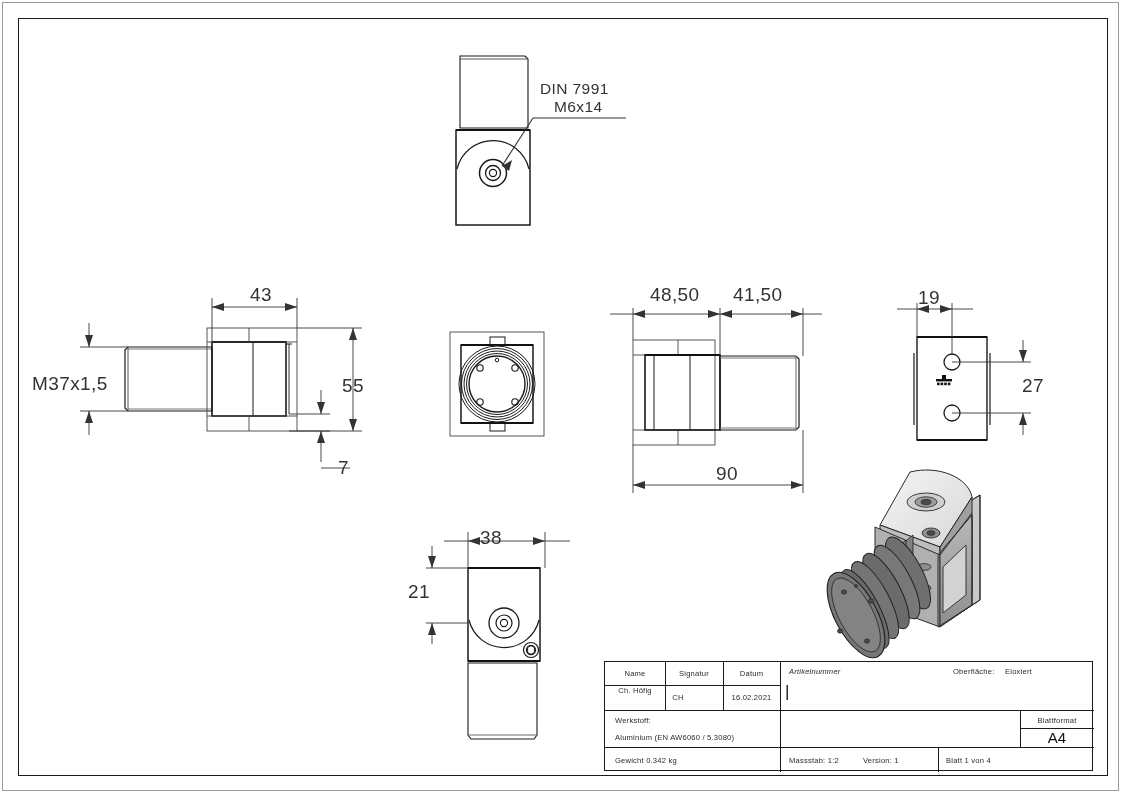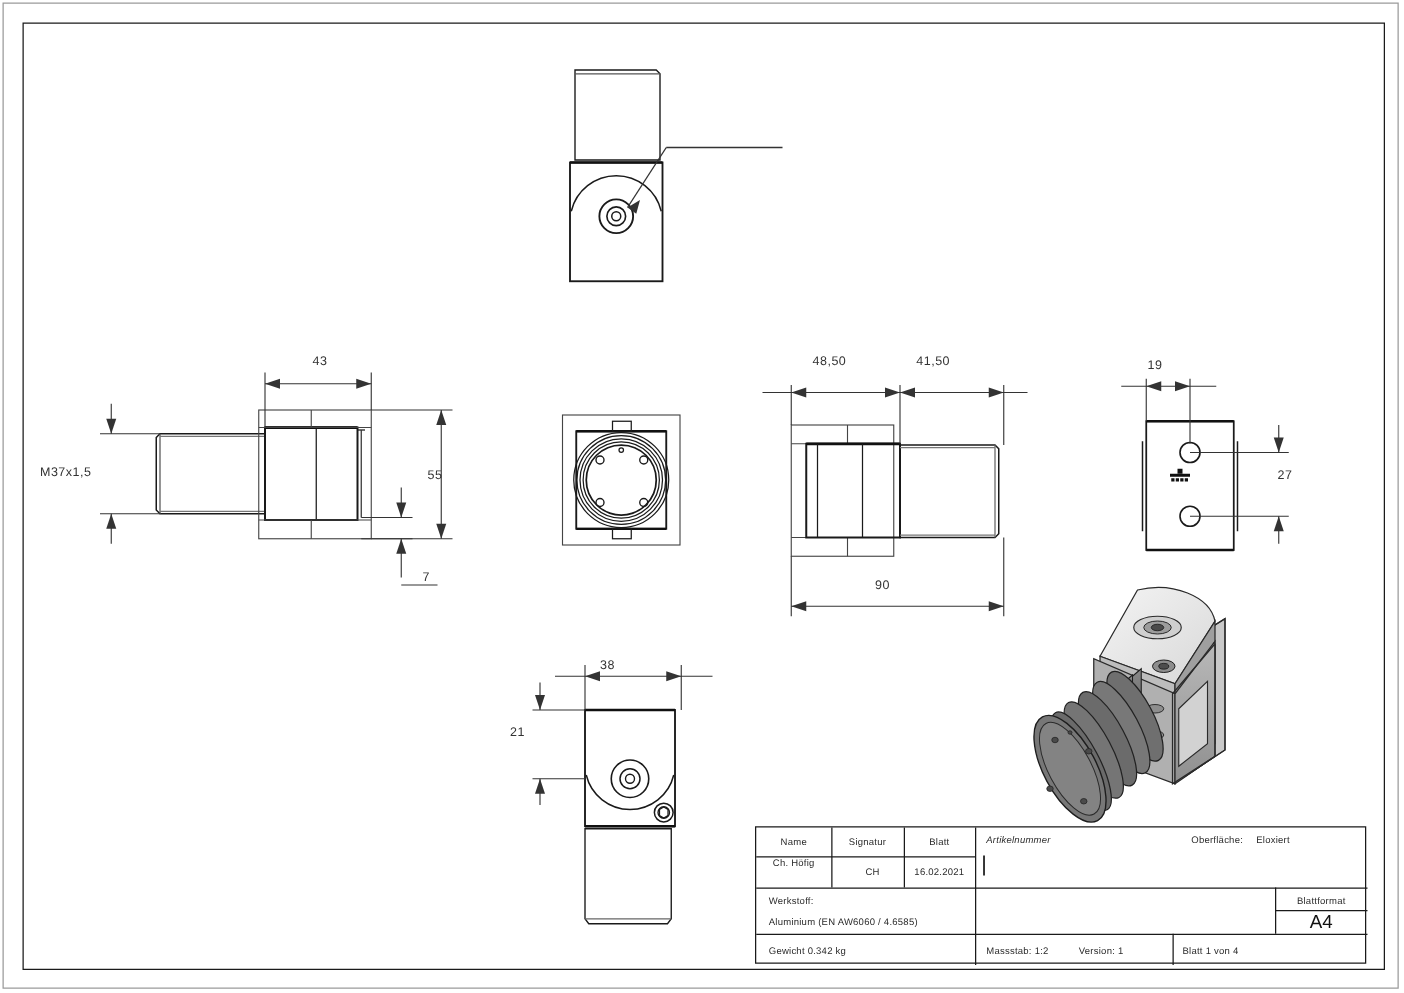--- a/index.html
+++ b/index.html
@@ -73,21 +73,21 @@
     font-size: 17px;
     color: #111;
     position: relative;
     top: -1px;
   }
   .a4-big { font-size: 15px; color: #111; }
 
   
   .dim {
     position: absolute;
-    font-size: 10px;
+    font-size: 19px;
     color: #333333;
     letter-spacing: 0.4px;
     white-space: nowrap;
     font-family: "Liberation Sans", sans-serif;
   }
   .note {
     position: absolute;
     font-size: 15.5px;
     color: #333333;
     letter-spacing: 0.4px;
@@ -126,20 +126,24 @@
         <circle cx="63" cy="133" r="3.6" stroke-width="1.2"></circle>
       </g>
 
       <g stroke="#333" stroke-width="1.1" fill="none">
         <line x1="103" y1="78" x2="72" y2="126"></line>
         <line x1="103" y1="78" x2="196" y2="78"></line>
       </g>
       <polygon points="72,126 82,120 79,131" fill="#333"></polygon>
     </svg>
   </div>
+  <div class="note" style="left:540px; top:80px; width:130px; text-align:left;">
+    <span>DIN 7991</span><br>
+    <span style="display:inline-block; margin-left:14px;">M6x14</span>
+  </div>
 
   <div class="view" style="left:40px; top:290px;">
     <svg width="340" height="210" viewBox="0 0 340 210">
       <g fill="none" stroke="#1a1a1a">
 
         <path d="M85 60 L88 57 L172 57 L172 121 L88 121 L85 118 Z" stroke-width="1.2"></path>
         <line x1="88" y1="57" x2="88" y2="121" stroke="#555" stroke-width="1"></line>
         <line x1="88" y1="59" x2="172" y2="59" stroke="#777" stroke-width="1"></line>
         <line x1="88" y1="119" x2="172" y2="119" stroke="#777" stroke-width="1"></line>
 
@@ -261,21 +265,21 @@
         <line x1="33" y1="157" x2="33" y2="205"></line>
         <line x1="203" y1="142" x2="203" y2="205"></line>
         <line x1="33" y1="197" x2="203" y2="197"></line>
       </g>
       <polygon points="33,197 45,193 45,201" fill="#333"></polygon>
       <polygon points="203,197 191,193 191,201" fill="#333"></polygon>
     </svg>
   </div>
   <div class="dim" style="left:650px; top:284px;">48,50</div>
   <div class="dim" style="left:733px; top:284px;">41,50</div>
-  <div class="dim" style="left:700px; top:463px;">90</div>
+  <div class="dim" style="left:716px; top:463px;">90</div>
 
   <div class="view" style="left:895px; top:285px;">
     <svg width="175" height="175" viewBox="0 0 175 175">
       <g fill="none" stroke="#1a1a1a">
         <rect x="22" y="52" width="70" height="103" stroke-width="1.4"></rect>
         <line x1="22" y1="52" x2="92" y2="52" stroke="#111" stroke-width="2"></line>
         <line x1="22" y1="155" x2="92" y2="155" stroke="#111" stroke-width="2"></line>
         <line x1="19" y1="68" x2="19" y2="140" stroke-width="1.2"></line>
         <line x1="95" y1="68" x2="95" y2="140" stroke-width="1.2"></line>
         <circle cx="57" cy="77" r="8" stroke-width="1.3"></circle>
@@ -439,35 +443,35 @@
     <div class="tb-line" style="left:415px; top:66px; width:74px; height:1px;"></div>
 
     <div class="tb-line" style="left:60px; top:0; width:1px; height:48px;"></div>
     <div class="tb-line" style="left:118px; top:0; width:1px; height:48px;"></div>
     <div class="tb-line" style="left:175px; top:0; width:1.2px; height:110px;"></div>
     <div class="tb-line" style="left:415px; top:48px; width:1px; height:37px;"></div>
     <div class="tb-line" style="left:333px; top:85px; width:1px; height:25px;"></div>
 
     <div class="tb-cell center tb-lbl" style="left:0; top:0; width:60px; height:23px;">Name</div>
     <div class="tb-cell center tb-lbl" style="left:60px; top:0; width:58px; height:23px;">Signatur</div>
-    <div class="tb-cell center tb-lbl" style="left:118px; top:0; width:57px; height:23px;">Blatt</div>
+    <div class="tb-cell center tb-lbl" style="left:118px; top:0; width:57px; height:23px;">Datum</div>
 
     <div class="tb-cell center tb-val" style="left:0; top:16px; width:60px; height:25px;">Ch. Höfig</div>
-    <div class="tb-cell center tb-val" style="left:64px; top:23px; width:58px; height:25px;">CH</div>
+    <div class="tb-cell center tb-val" style="left:44px; top:23px; width:58px; height:25px;">CH</div>
     <div class="tb-cell center tb-val" style="left:118px; top:23px; width:57px; height:25px;">16.02.2021</div>
 
     <div class="tb-cell tb-lbl" style="left:184px; top:3px; width:120px; height:12px;font-style:italic;">Artikelnummer</div>
     <div class="tb-cell tb-lbl" style="left:348px; top:3px; width:70px; height:12px;">Oberfläche:</div>
     <div class="tb-cell tb-lbl" style="left:400px; top:3px; width:80px; height:12px;">Eloxiert</div>
     <div class="tb-cell" style="left:180px; top:17px; width:14px; height:28px;">
       <span class="artnr-tick">|</span>
     </div>
 
     <div class="tb-cell tb-lbl" style="left:10px; top:52px; width:160px; height:12px;">Werkstoff:</div>
-    <div class="tb-cell tb-lbl" style="left:10px; top:69px; width:170px; height:12px;">Aluminium (EN AW6060 / 4.6585)</div>
+    <div class="tb-cell tb-lbl" style="left:10px; top:69px; width:170px; height:12px;">Aluminium (EN AW6060 / 5.3080)</div>
 
     <div class="tb-cell center tb-lbl" style="left:415px; top:50px; width:74px; height:16px;">Blattformat</div>
     <div class="tb-cell center" style="left:415px; top:66px; width:74px; height:19px;">
       <span class="a4-big">A4</span>
     </div>
 
     <div class="tb-cell tb-lbl" style="left:10px; top:88px; width:160px; height:20px;">Gewicht 0.342 kg</div>
     <div class="tb-cell tb-lbl" style="left:184px; top:88px; width:80px; height:20px;">Massstab: 1:2</div>
     <div class="tb-cell tb-lbl" style="left:258px; top:88px; width:70px; height:20px;">Version: 1</div>
     <div class="tb-cell tb-lbl" style="left:341px; top:88px; width:100px; height:20px;">Blatt 1 von 4</div>

